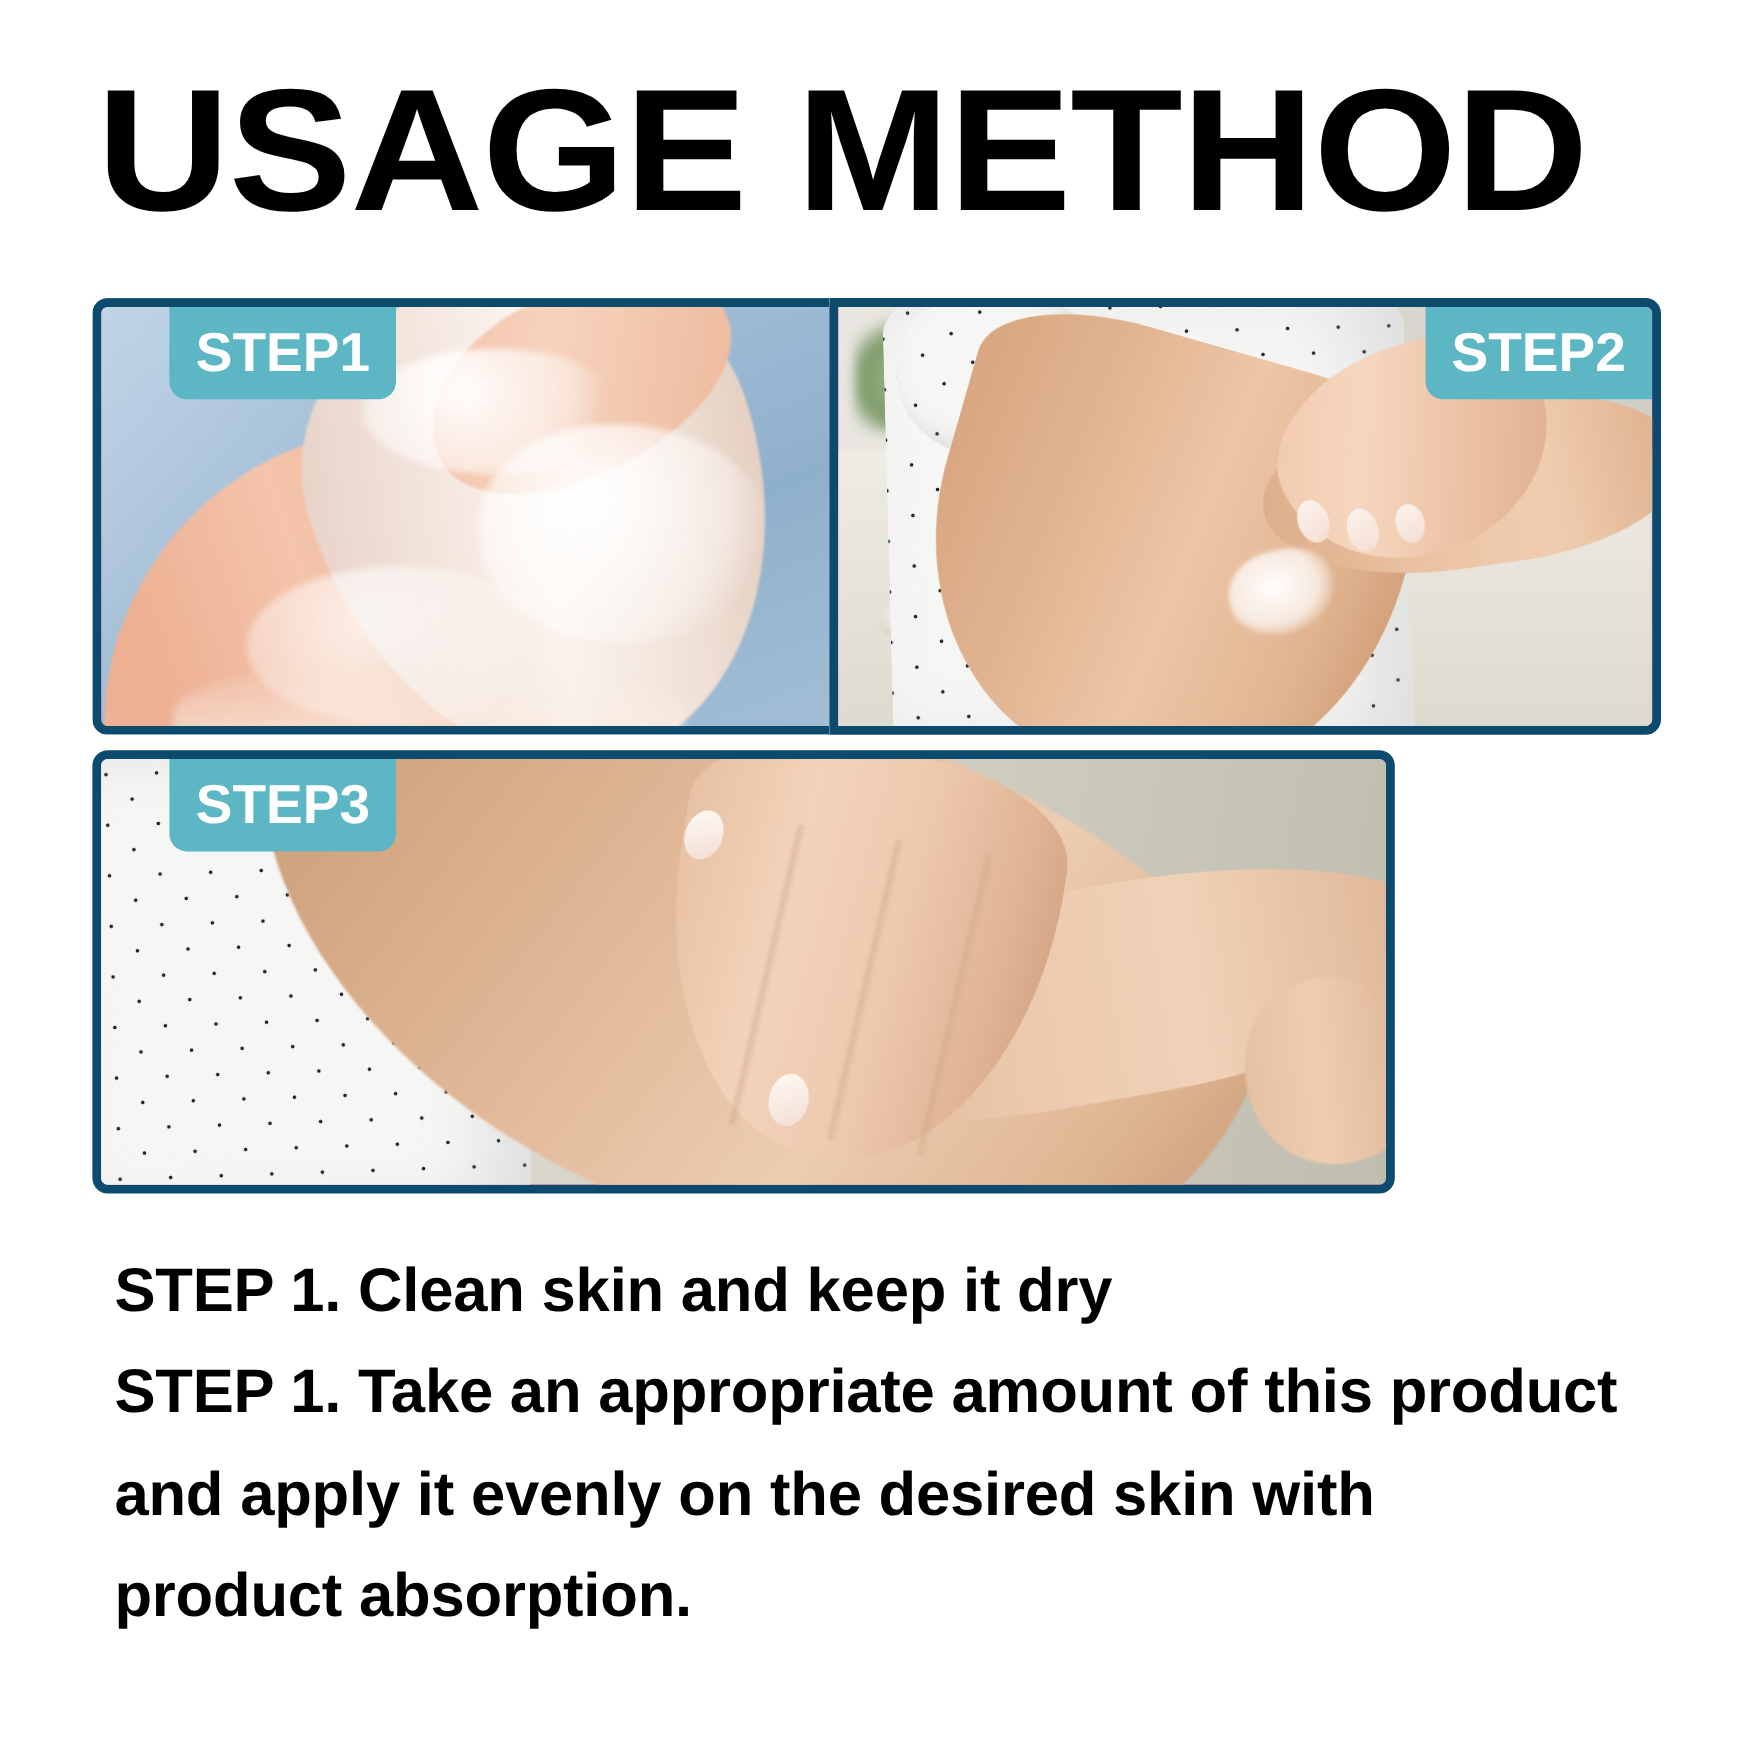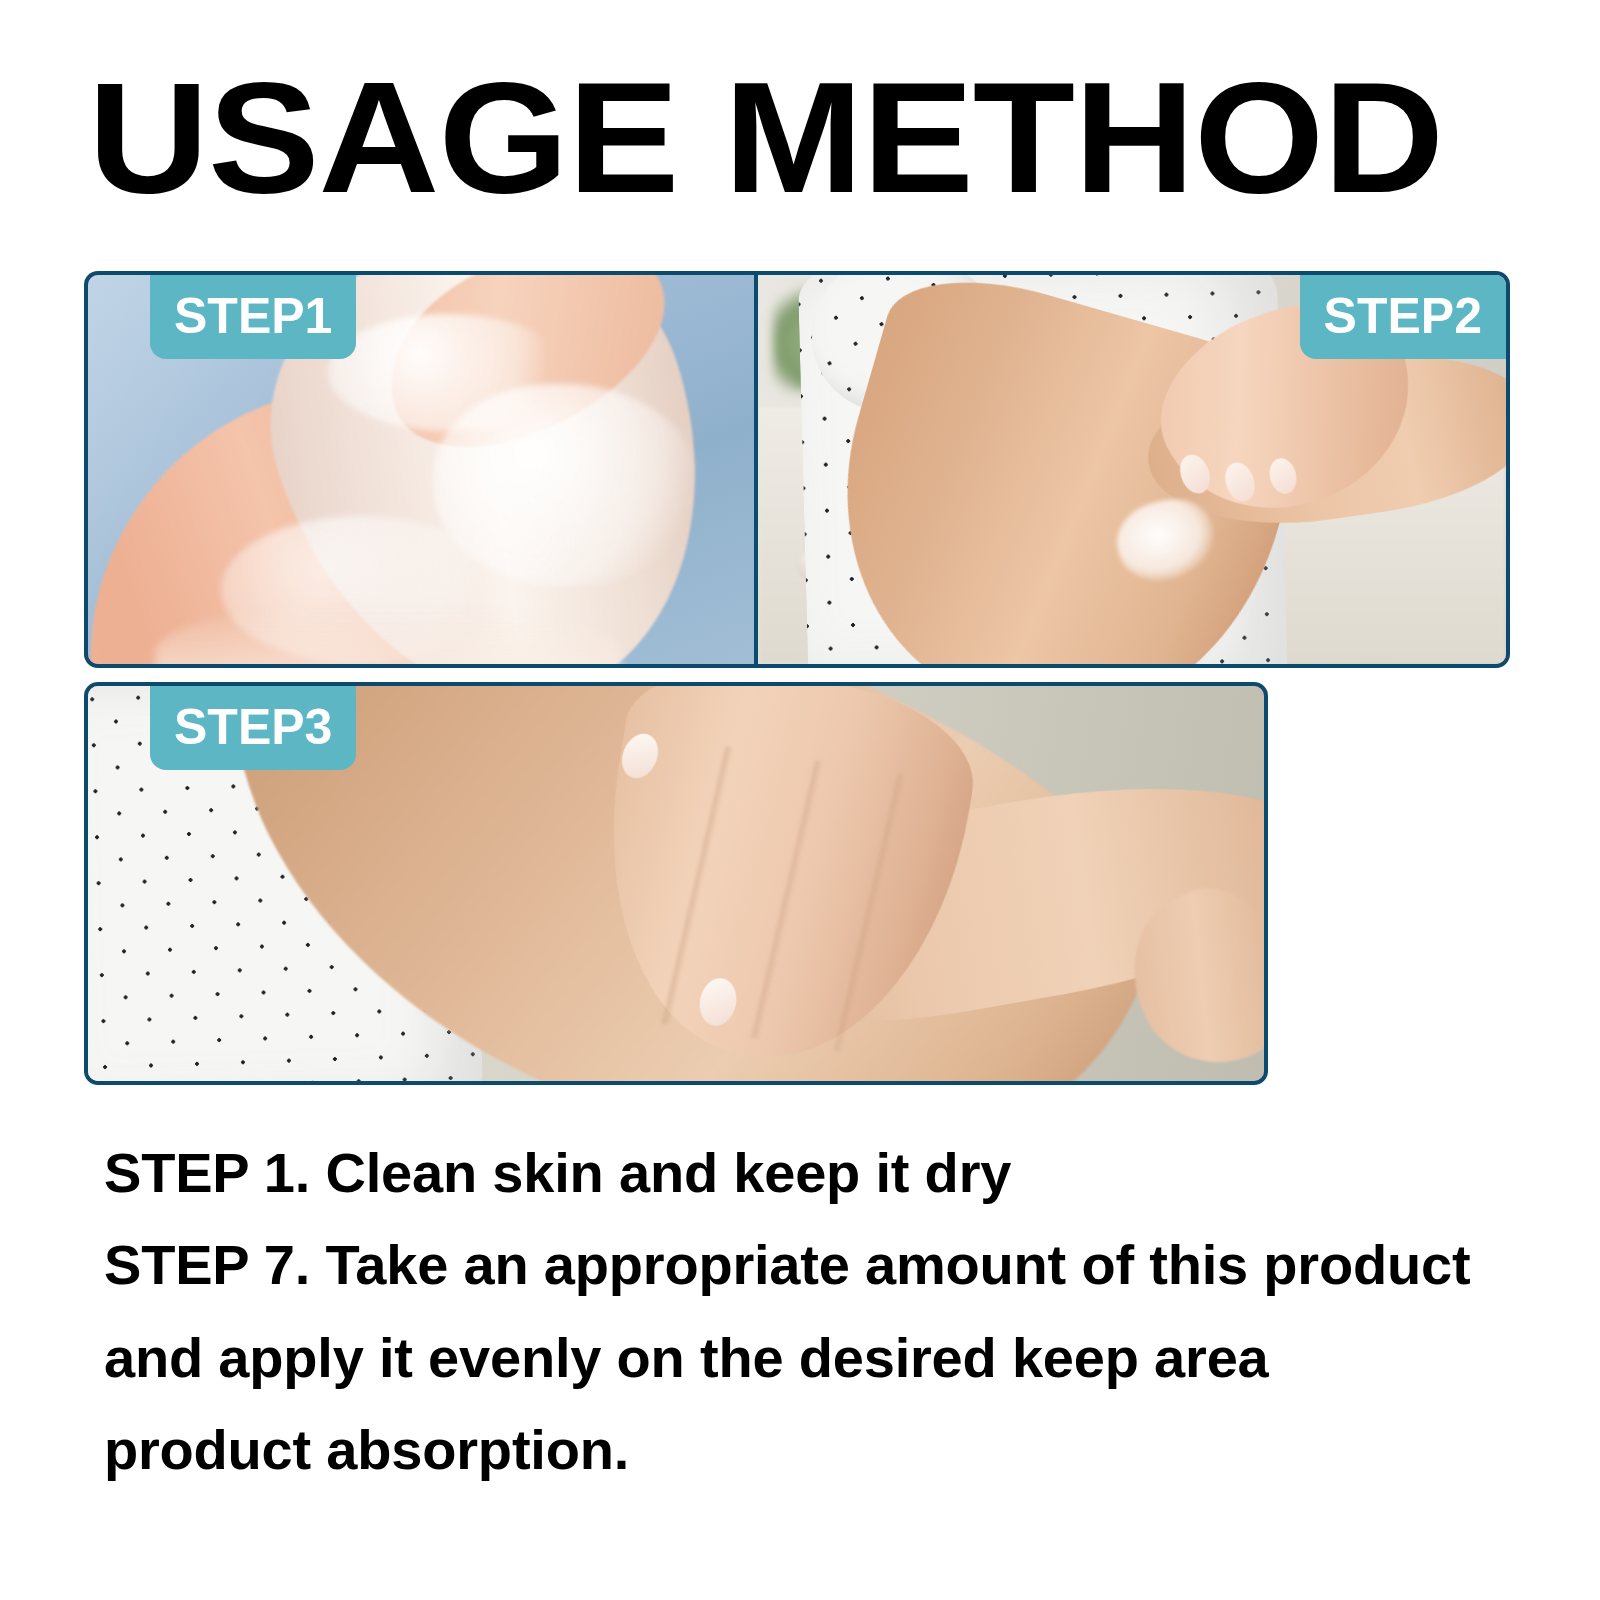--- a/index.html
+++ b/index.html
@@ -42,21 +42,21 @@
 
   .panel-row-top {
     position:absolute;
     left:0; top:0;
     width:1426px; height:397px;
     display:flex;
   }
 
   .panel {
     position:relative;
-    border:4px solid #0c4a6e;
+    border:8px solid #0c4a6e;
     border-radius:14px;
     overflow:hidden;
     background:#ec4899;
   }
 
   .panel-1 { width:707px; height:397px; border-top-right-radius:0; border-bottom-right-radius:0; border-right:none; }
   .panel-2 { width:797px; height:397px; border-top-left-radius:0; border-bottom-left-radius:0; }
 
   .panel-3 {
     position:absolute;
@@ -377,18 +377,18 @@
         <div class="s3-nail-bot"></div>
         <div class="s3-far-hand"></div>
       </div>
       <div class="badge badge-left">STEP3</div>
     </div>
 
   </div>
 
   <div class="body-copy">
     <p>STEP 1. Clean skin and keep it dry</p>
-    <p>STEP 7. Take an appropriate amount of this product</p>
-    <p>and apply it evenly on the desired keep area</p>
+    <p>STEP 1. Take an appropriate amount of this product</p>
+    <p>and apply it evenly on the desired skin with</p>
     <p>product absorption.</p>
   </div>
 
 </div>
 
 </body></html>

